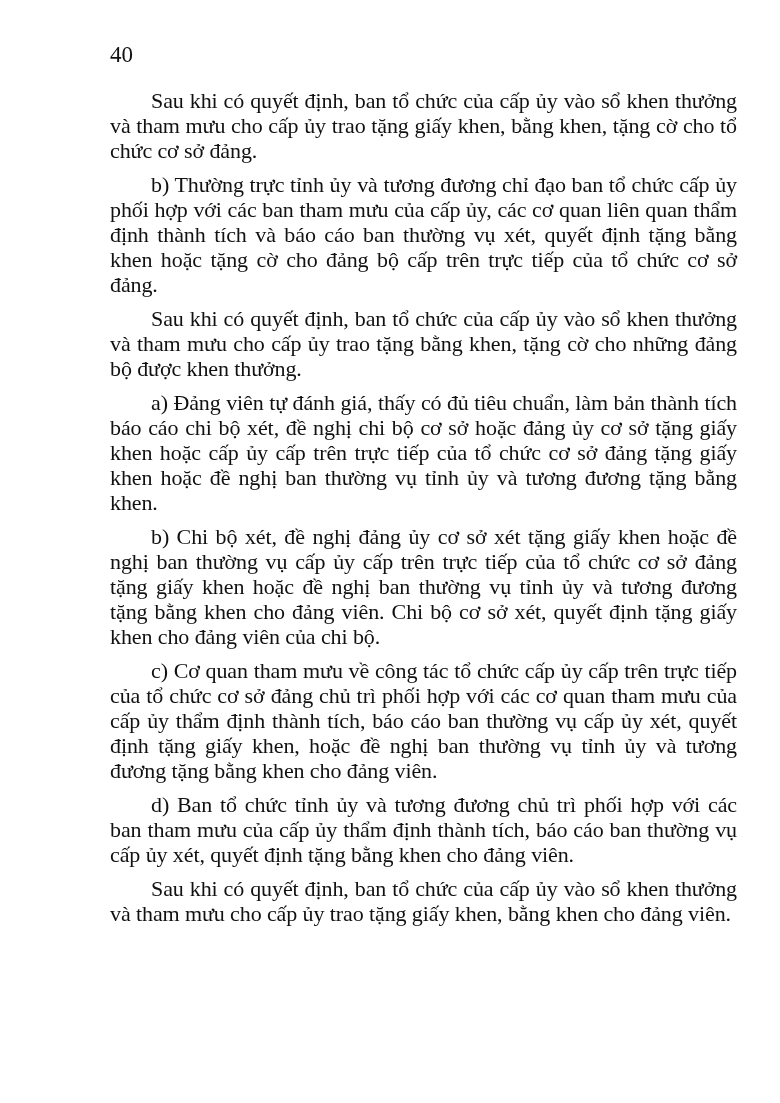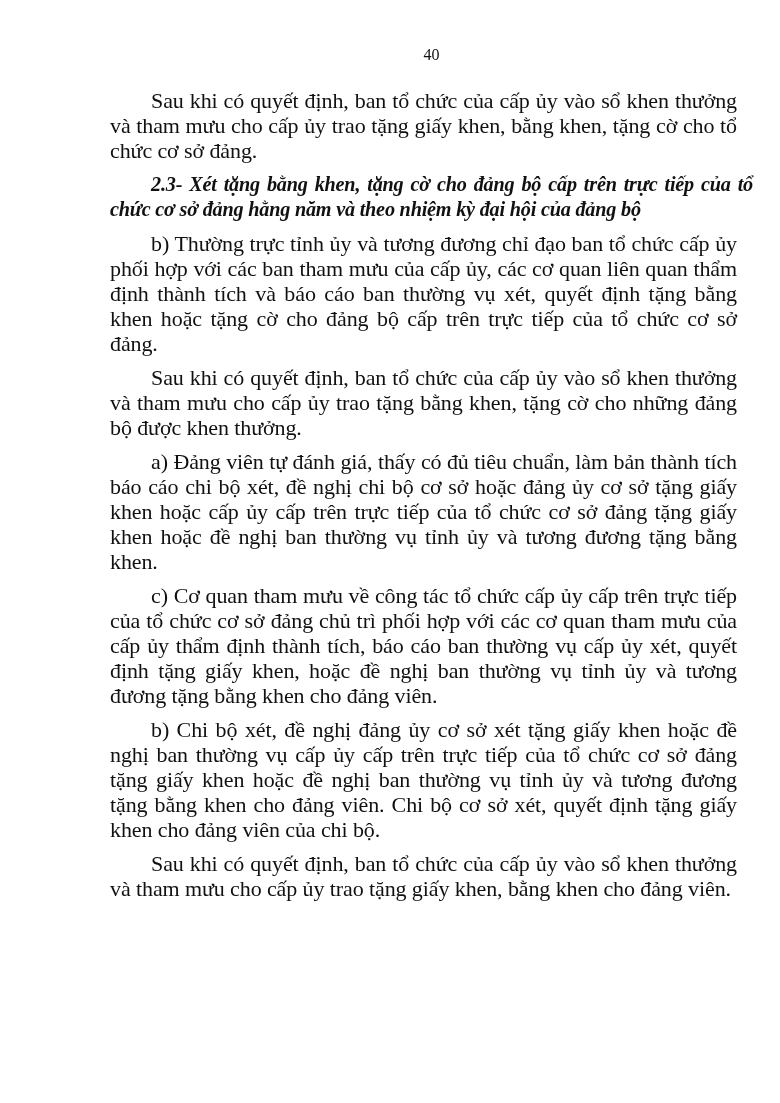--- a/index.html
+++ b/index.html
@@ -19,22 +19,22 @@
       position: absolute;
       left: 110px;
       top: 0;
       width: 643px;
     }
     .page-number {
       position: absolute;
       left: 0;
       width: 100%;
       top: 45px;
-      text-align: center;
-      font-size: 16px;
+      text-align: left;
+      font-size: 23px;
       line-height: 20px;
     }
     .content {
       position: absolute;
       top: 88px;
       left: 0;
       width: 643px;
     }
     .para {
       margin: 0 16px 9px 0;
@@ -55,21 +55,21 @@
       letter-spacing: -0.2px;
     }
   </style>
 </head>
 <body>
 
 <div class="page">
   <div class="page-number">40</div>
   <div class="content">
     <p class="para">Sau khi có quyết định, ban tổ chức của cấp ủy vào sổ khen thưởng và tham mưu cho cấp ủy trao tặng giấy khen, bằng khen, tặng cờ cho tổ chức cơ sở đảng.</p>
-    <p class="heading">2.3- Xét tặng bằng khen, tặng cờ cho đảng bộ cấp trên trực tiếp của tổ chức cơ sở đảng hằng năm và theo nhiệm kỳ đại hội của đảng bộ</p>
     <p class="para">b) Thường trực tỉnh ủy và tương đương chỉ đạo ban tổ chức cấp ủy phối hợp với các ban tham mưu của cấp ủy, các cơ quan liên quan thẩm định thành tích và báo cáo ban thường vụ xét, quyết định tặng bằng khen hoặc tặng cờ cho đảng bộ cấp trên trực tiếp của tổ chức cơ sở đảng.</p>
     <p class="para">Sau khi có quyết định, ban tổ chức của cấp ủy vào sổ khen thưởng và tham mưu cho cấp ủy trao tặng bằng khen, tặng cờ cho những đảng bộ được khen thưởng.</p>
     <p class="para">a) Đảng viên tự đánh giá, thấy có đủ tiêu chuẩn, làm bản thành tích báo cáo chi bộ xét, đề nghị chi bộ cơ sở hoặc đảng ủy cơ sở tặng giấy khen hoặc cấp ủy cấp trên trực tiếp của tổ chức cơ sở đảng tặng giấy khen hoặc đề nghị ban thường vụ tỉnh ủy và tương đương tặng bằng khen.</p>
+    <p class="para">b) Chi bộ xét, đề nghị đảng ủy cơ sở xét tặng giấy khen hoặc đề nghị ban thường vụ cấp ủy cấp trên trực tiếp của tổ chức cơ sở đảng tặng giấy khen hoặc đề nghị ban thường vụ tỉnh ủy và tương đương tặng bằng khen cho đảng viên. Chi bộ cơ sở xét, quyết định tặng giấy khen cho đảng viên của chi bộ.</p>
     <p class="para">c) Cơ quan tham mưu về công tác tổ chức cấp ủy cấp trên trực tiếp của tổ chức cơ sở đảng chủ trì phối hợp với các cơ quan tham mưu của cấp ủy thẩm định thành tích, báo cáo ban thường vụ cấp ủy xét, quyết định tặng giấy khen, hoặc đề nghị ban thường vụ tỉnh ủy và tương đương tặng bằng khen cho đảng viên.</p>
-    <p class="para">b) Chi bộ xét, đề nghị đảng ủy cơ sở xét tặng giấy khen hoặc đề nghị ban thường vụ cấp ủy cấp trên trực tiếp của tổ chức cơ sở đảng tặng giấy khen hoặc đề nghị ban thường vụ tỉnh ủy và tương đương tặng bằng khen cho đảng viên. Chi bộ cơ sở xét, quyết định tặng giấy khen cho đảng viên của chi bộ.</p>
+    <p class="para">d) Ban tổ chức tỉnh ủy và tương đương chủ trì phối hợp với các ban tham mưu của cấp ủy thẩm định thành tích, báo cáo ban thường vụ cấp ủy xét, quyết định tặng bằng khen cho đảng viên.</p>
     <p class="para">Sau khi có quyết định, ban tổ chức của cấp ủy vào sổ khen thưởng và tham mưu cho cấp ủy trao tặng giấy khen, bằng khen cho đảng viên.</p>
   </div>
 </div>
 
 </body></html>

